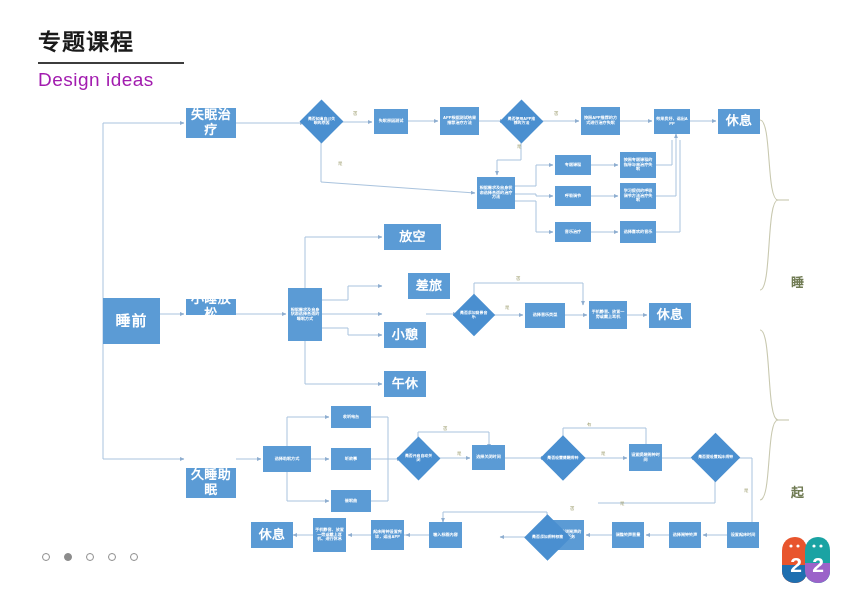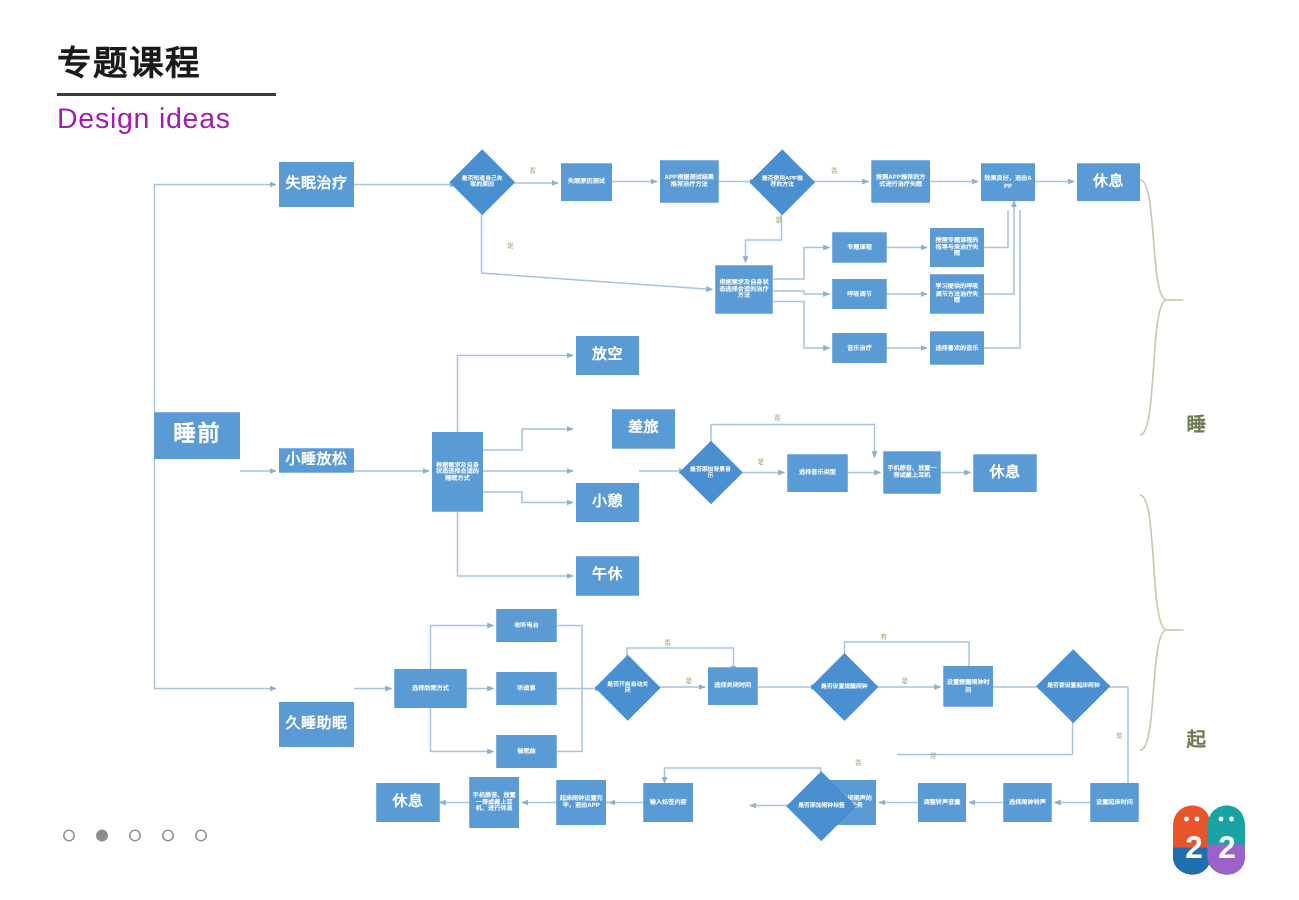--- a/index.html
+++ b/index.html
@@ -33,21 +33,21 @@
 
   .node{
     position:absolute;box-sizing:border-box;
     display:flex;align-items:center;justify-content:center;
     text-align:center;color:#ffffff;
     background:#5b9bd5;border:1px solid #5b9bd5;
     line-height:1.12;word-break:break-all;
     padding:1px;
   }
   .node.big{font-size:15px;font-weight:bold;letter-spacing:1px;}
-  .node.med{font-size:10px;font-weight:bold;letter-spacing:.3px;}
+  .node.med{font-size:13px;font-weight:bold;letter-spacing:.3px;}
   .node.xs{font-size:4.1px;font-weight:bold;}
 
   .diamond{
     position:absolute;box-sizing:border-box;
     display:flex;align-items:center;justify-content:center;
     text-align:center;color:#ffffff;background:#4a8fd0;
     transform:rotate(45deg);
   }
   .diamond > span{
     transform:rotate(-45deg);
@@ -172,37 +172,37 @@
 
     <g fill="none" stroke="#c9c9b0" stroke-width="1.1">
       <path d="M760,120 C772,120 766,200 778,200 C766,200 772,290 760,290"></path>
       <path d="M760,330 C772,330 766,420 778,420 C766,420 772,500 760,500"></path>
       <path d="M778,200 L789,200"></path>
       <path d="M778,420 L789,420"></path>
     </g>
   </svg>
 
   <div id="nodes">
-      <div class="node big" style="left: 103px; top: 275px; width: 57px; height: 31px;">睡前</div>
+      <div class="node big" style="left: 103px; top: 298px; width: 57px; height: 46px;">睡前</div>
       <div class="node med" style="left: 186px; top: 108px; width: 50px; height: 30px;">失眠治疗</div>
       <div class="node xs" style="left: 374px; top: 109px; width: 34px; height: 25px;">失眠原因测试</div>
       <div class="node xs" style="left: 440px; top: 107px; width: 39px; height: 28px;">APP根据测试结果推荐治疗方法</div>
       <div class="node xs" style="left: 581px; top: 107px; width: 39px; height: 28px;">按照APP推荐的方式进行治疗失眠</div>
       <div class="node xs" style="left: 654px; top: 109px; width: 36px; height: 25px;">效果良好，退出APP</div>
       <div class="node med" style="left: 718px; top: 109px; width: 42px; height: 25px;">休息</div>
       <div class="node xs" style="left: 477px; top: 177px; width: 38px; height: 32px;">根据需求及自身状态选择合适的治疗方法</div>
       <div class="node xs" style="left: 555px; top: 155px; width: 36px; height: 20px;">专题课程</div>
       <div class="node xs" style="left: 555px; top: 186px; width: 36px; height: 20px;">呼吸调节</div>
       <div class="node xs" style="left: 555px; top: 222px; width: 36px; height: 20px;">音乐治疗</div>
       <div class="node xs" style="left: 620px; top: 152px; width: 36px; height: 26px;">按照专题课程的指导与来治疗失眠</div>
       <div class="node xs" style="left: 620px; top: 183px; width: 36px; height: 26px;">学习提供的呼吸调节方法治疗失眠</div>
       <div class="node xs" style="left: 620px; top: 221px; width: 36px; height: 22px;">选择喜欢的音乐</div>
       <div class="node med" style="left: 186px; top: 299px; width: 50px; height: 16px;">小睡放松</div>
       <div class="node xs" style="left: 288px; top: 288px; width: 34px; height: 53px;">根据需求及自身状态选择合适的睡眠方式</div>
-      <div class="node med" style="left: 384px; top: 224px; width: 42px; height: 26px;">放空</div>
+      <div class="node med" style="left: 384px; top: 224px; width: 57px; height: 26px;">放空</div>
       <div class="node med" style="left: 384px; top: 273px; width: 42px; height: 26px; margin-left: 24px;">差旅</div>
       <div class="node med" style="left: 384px; top: 322px; width: 42px; height: 26px;">小憩</div>
       <div class="node med" style="left: 384px; top: 371px; width: 42px; height: 26px;">午休</div>
       <div class="node xs" style="left: 525px; top: 303px; width: 40px; height: 25px;">选择音乐类型</div>
       <div class="node xs" style="left: 589px; top: 301px; width: 38px; height: 28px;">手机静音、放置一旁或戴上耳机</div>
       <div class="node med" style="left: 649px; top: 303px; width: 42px; height: 25px;">休息</div>
       <div class="node med" style="left: 186px; top: 468px; width: 50px; height: 30px;">久睡助眠</div>
       <div class="node xs" style="left: 263px; top: 446px; width: 48px; height: 26px;">选择助眠方式</div>
       <div class="node xs" style="left: 331px; top: 406px; width: 40px; height: 22px;">收听电台</div>
       <div class="node xs" style="left: 331px; top: 448px; width: 40px; height: 22px;">听故事</div>

